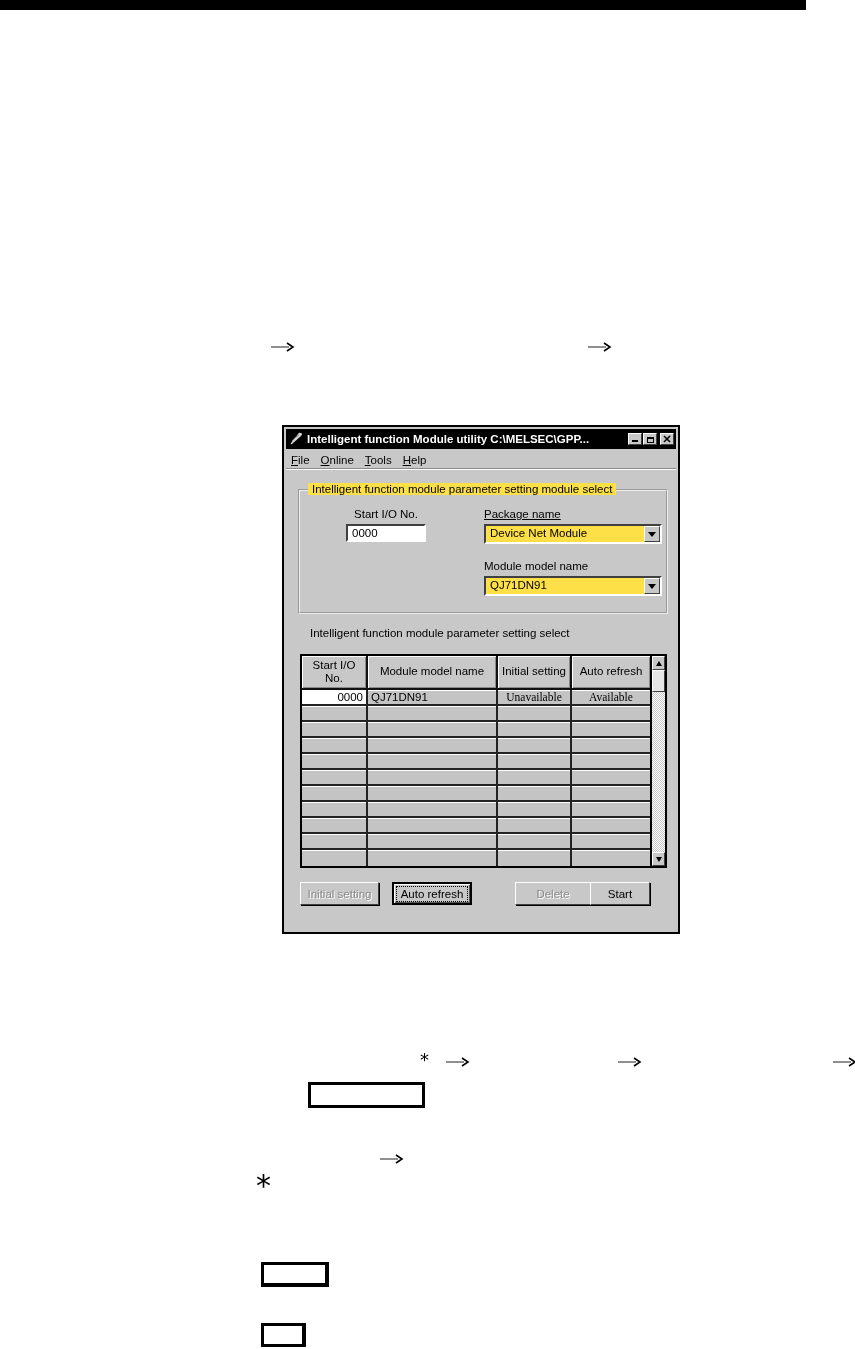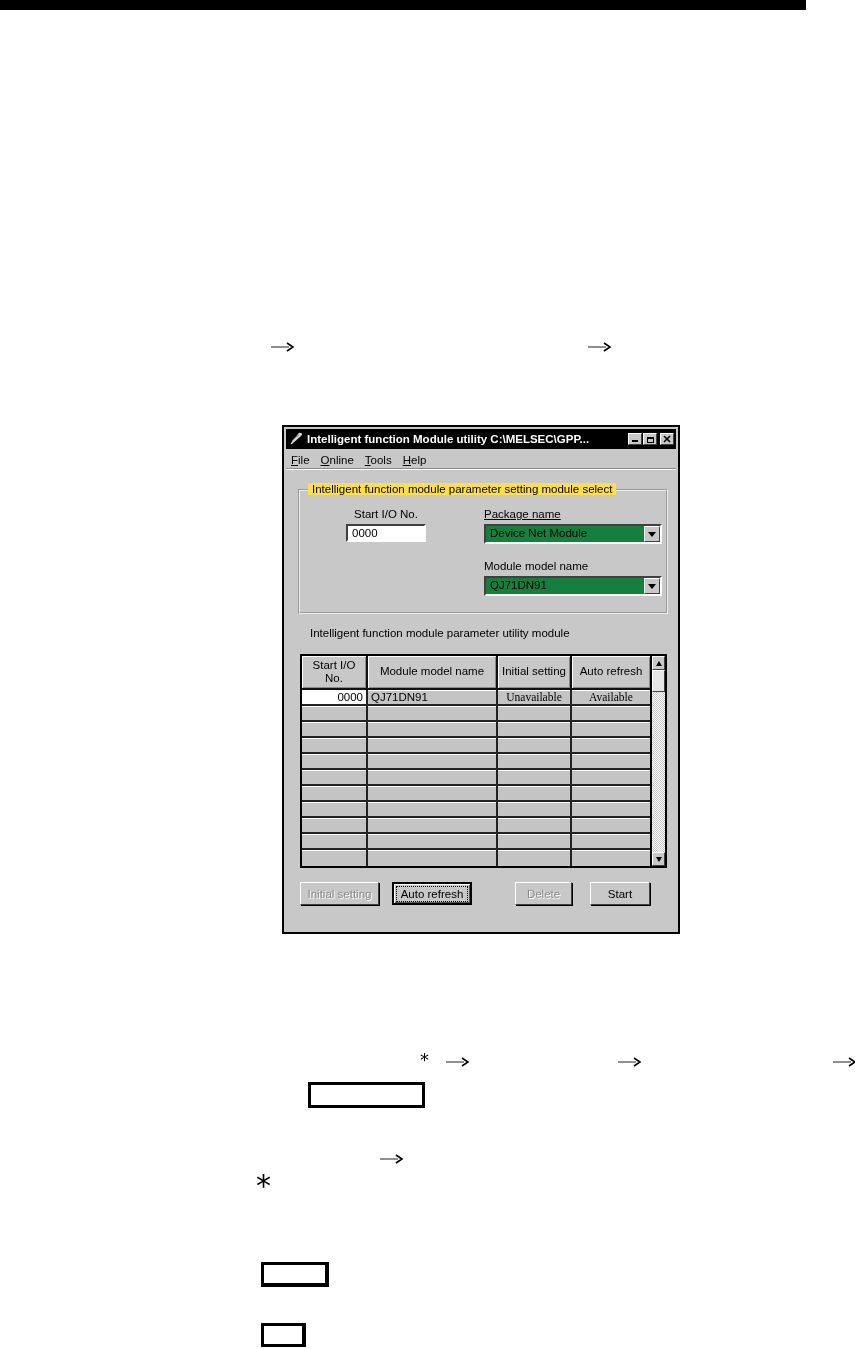--- a/index.html
+++ b/index.html
@@ -58,21 +58,21 @@
   }
   .groupbox-title {
     position:absolute; left:8px; top:-8px; background:#fde047; padding:0 4px;
   }
   .fld-label { position:absolute; }
   .txt {
     position:absolute; background:#fff; border:2px solid; border-color:#404040 #fff #fff #404040;
     padding:1px 4px; font-size:11.5px; font-family:"Liberation Sans",sans-serif;
   }
   .dd {
-    position:absolute; background:#15803d; border:2px solid; border-color:#404040 #fff #fff #404040;
+    position:absolute; background:#fde047; border:2px solid; border-color:#404040 #fff #fff #404040;
     display:flex; align-items:stretch;
   }
   .dd-text { flex:1; padding:1px 4px; white-space:nowrap; overflow:hidden; }
   .dd-btn {
     width:16px; flex:none; background:#c8c8c8;
     border:1px solid; border-color:#fff #404040 #404040 #fff;
     display:flex; align-items:center; justify-content:center;
   }
   .tri-down { width:0; height:0; border:4px solid transparent; border-top:5px solid #000; margin-top:4px; }
 
@@ -200,21 +200,21 @@
 
       <span class="fld-label" style="left:184px; top:69px;">Module model name</span>
       <span class="dd" style="left:184px; top:85px; width:178px; height:20px;">
         <span class="dd-text">QJ71DN91</span>
         <span class="dd-btn">
             <span class="tri-down"></span>
           </span>
       </span>
     </div>
 
-    <span class="tbl-caption">Intelligent function module parameter utility module</span>
+    <span class="tbl-caption">Intelligent function module parameter setting select</span>
 
     <div class="tbl">
       <div class="tbl-main">
         <div class="thead">
           <div class="th c1">Start I/O No.</div>
           <div class="th c2">Module model name</div>
           <div class="th c3">Initial setting</div>
           <div class="th c4">Auto refresh</div>
         </div>
         <div class="trow">
@@ -293,21 +293,21 @@
         <div class="sb-btn">
             <span class="t-dn"></span>
           </div>
       </div>
     </div>
 
     <div class="btn disabled" style="left:16px; width:79px;">Initial setting</div>
     <div class="btn default" style="left:108px; width:80px;">
       <span class="focus-rect">Auto refresh</span>
     </div>
-    <div class="btn disabled" style="left:231px; width:57px;">Delete</div>
+    <div class="btn disabled" style="left:231px; width:76px;">Delete</div>
     <div class="btn" style="left:306px; width:60px;">Start</div>
   </div>
 
   <span class="ast small" style="left:420px; top:1049px;">*</span>
   <span class="arrow" style="left:446px; top:1053px;">
     <svg width="24" height="10" viewBox="0 0 24 10">
         <line x1="0" y1="5" x2="18" y2="5" stroke="#8f8f8f" stroke-width="2"></line>
         <path d="M16 1 L22 5 L16 9" fill="none" stroke="#000" stroke-width="1.6"></path>
       </svg>
   </span>

